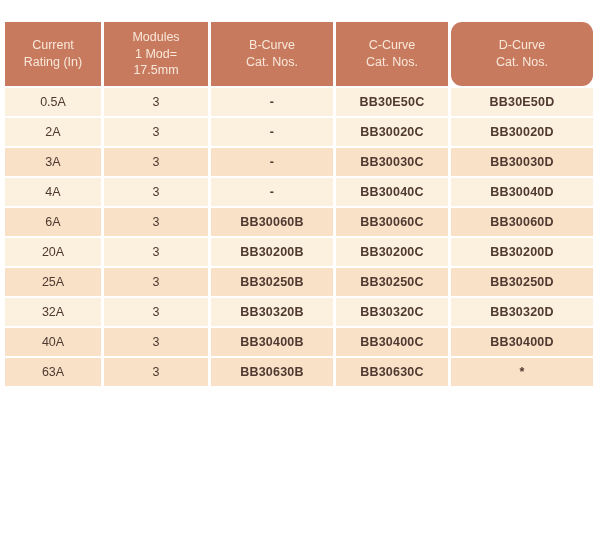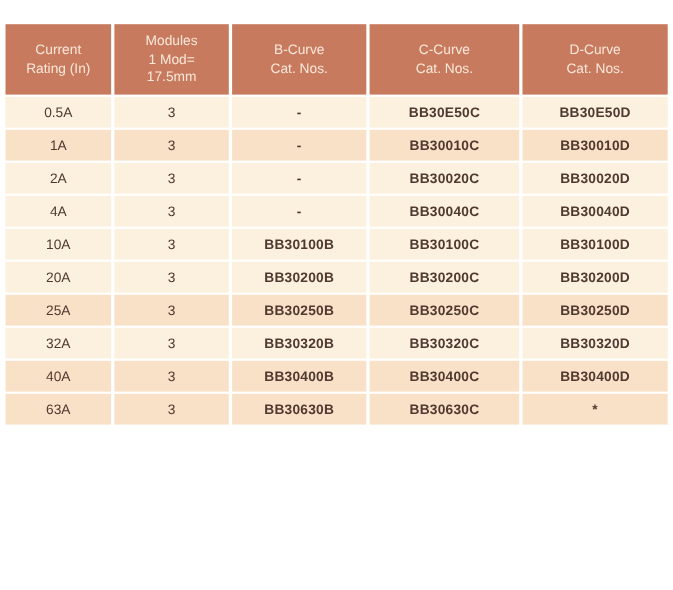--- a/index.html
+++ b/index.html
@@ -40,22 +40,22 @@
     text-align: center;
     vertical-align: middle;
     white-space: pre-line;
     line-height: 1.35;
     height: 64px;
     padding: 2px 4px;
   }
   .catalog-table th:nth-child(1) { width: 96px; }
   .catalog-table th:nth-child(2) { width: 104px; text-align: center; }
   .catalog-table th:nth-child(3) { width: 122px; }
-  .catalog-table th:nth-child(4) { width: 136px; }
-  .catalog-table th:nth-child(5) { width: 132px; }
+  .catalog-table th:nth-child(4) { width: 112px; }
+  .catalog-table th:nth-child(5) { width: 142px; border-radius: 11px; }
   .catalog-table td {
     color: var(--body-text);
     font-size: 12.5px;
     text-align: center;
     vertical-align: middle;
     height: 28px;
     padding: 1px 4px;
   }
   tr.row-light td { background: var(--row-light); }
   tr.row-dark td { background: var(--row-dark); }
@@ -84,53 +84,53 @@
     </thead>
     <tbody>
   <tr class="row-light">
     <td class="cell-rating">0.5A</td>
     <td class="cell-modules">3</td>
     <td class="cell-cat">-</td>
     <td class="cell-cat">BB30E50C</td>
     <td class="cell-cat">BB30E50D</td>
   </tr>
 
-  <tr class="row-dark">
-    <td class="cell-rating">1A</td>
-    <td class="cell-modules">3</td>
-    <td class="cell-cat">-</td>
-    <td class="cell-cat">BB30010C</td>
-    <td class="cell-cat">BB30010D</td>
-  </tr>
 
   <tr class="row-light">
     <td class="cell-rating">2A</td>
     <td class="cell-modules">3</td>
     <td class="cell-cat">-</td>
     <td class="cell-cat">BB30020C</td>
     <td class="cell-cat">BB30020D</td>
   </tr>
 
+  <tr class="row-dark">
+    <td class="cell-rating">3A</td>
+    <td class="cell-modules">3</td>
+    <td class="cell-cat">-</td>
+    <td class="cell-cat">BB30030C</td>
+    <td class="cell-cat">BB30030D</td>
+  </tr>
 
   <tr class="row-light">
     <td class="cell-rating">4A</td>
     <td class="cell-modules">3</td>
     <td class="cell-cat">-</td>
     <td class="cell-cat">BB30040C</td>
     <td class="cell-cat">BB30040D</td>
   </tr>
 
+  <tr class="row-dark">
+    <td class="cell-rating">6A</td>
+    <td class="cell-modules">3</td>
+    <td class="cell-cat">BB30060B</td>
+    <td class="cell-cat">BB30060C</td>
+    <td class="cell-cat">BB30060D</td>
+  </tr>
 
-  <tr class="row-light">
-    <td class="cell-rating">10A</td>
-    <td class="cell-modules">3</td>
-    <td class="cell-cat">BB30100B</td>
-    <td class="cell-cat">BB30100C</td>
-    <td class="cell-cat">BB30100D</td>
-  </tr>
 
 
   <tr class="row-light">
     <td class="cell-rating">20A</td>
     <td class="cell-modules">3</td>
     <td class="cell-cat">BB30200B</td>
     <td class="cell-cat">BB30200C</td>
     <td class="cell-cat">BB30200D</td>
   </tr>
 

